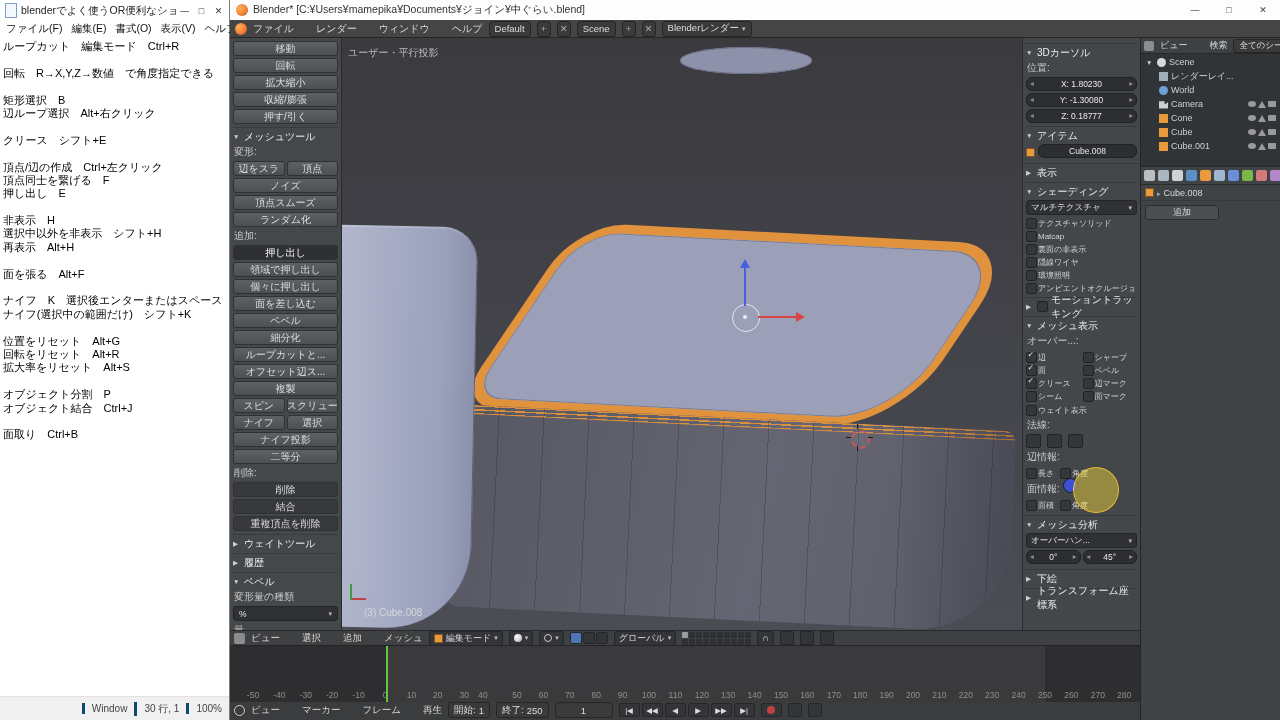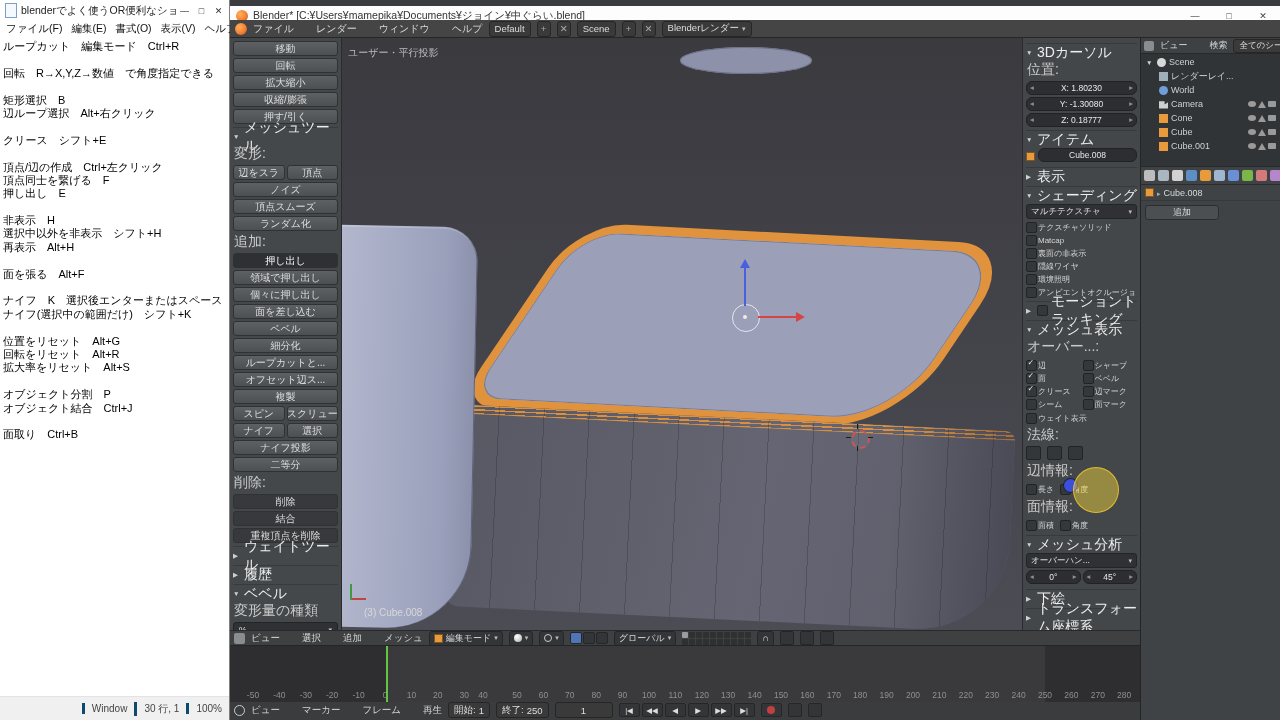--- a/index.html
+++ b/index.html
@@ -15,44 +15,44 @@
   .np-btn{width:17px;height:18px;display:flex;align-items:center;justify-content:center;font-size:9px;color:#333;}
   .np-menubar{display:flex;gap:9px;padding:1px 6px 3px;font-size:10.5px;color:#111;}
   .np-mitem{white-space:nowrap;}
   .np-body{position:absolute;top:39px;left:0;right:0;bottom:23px;padding:1px 3px;font-size:11px;line-height:13.4px;color:#000;overflow:hidden;}
   .np-line{height:13.4px;white-space:nowrap;overflow:hidden;}
   .np-status{position:absolute;left:0;right:0;bottom:0;height:23px;background:#f0f0f0;border-top:1px solid #e3e3e3;display:flex;align-items:center;justify-content:flex-end;font-size:10px;color:#444;}
   .np-status span{padding:0 7px;border-left:3px solid #0c4a6e;white-space:nowrap;}
 
   
   .blender{position:absolute;left:230px;top:0;width:1050px;height:720px;background:#3a3c3e;}
-  .bl-titlebar{position:absolute;top:0;left:0;right:0;height:20px;background:#fdfdfd;display:flex;align-items:center;padding-left:6px;border-bottom:1px solid #cfcfcf;margin-top:6px;}
+  .bl-titlebar{position:absolute;top:0;left:0;right:0;height:20px;background:#fdfdfd;display:flex;align-items:center;padding-left:6px;border-bottom:1px solid #cfcfcf;}
   .bl-logo{width:12px;height:12px;border-radius:50%;background:radial-gradient(circle at 35% 35%,#ffb25e,#f5792a 62%,#265787);margin-right:5px;flex:0 0 auto;}
   .bl-title{flex:1;font-size:10.5px;color:#333;white-space:nowrap;overflow:hidden;}
   .bl-winbtn{width:34px;height:20px;display:flex;align-items:center;justify-content:center;font-size:9px;color:#444;}
 
   .bl-info{position:absolute;top:20px;left:0;right:0;height:18px;background:#454545;border-bottom:1px solid #262626;display:flex;align-items:center;gap:6px;padding:0 5px;font-size:10px;color:#d8d8d8;white-space:nowrap;overflow:hidden;box-sizing:border-box;}
   .info-logo{width:12px;height:12px;border-radius:50%;background:radial-gradient(circle at 35% 35%,#ffb25e,#f5792a 62%,#265787);flex:0 0 auto;}
   .bl-menus{display:flex;gap:22px;}
   .chip{height:14px;background:#3a3a3a;border:1px solid #262626;border-radius:3px;display:inline-flex;align-items:center;gap:3px;padding:0 5px;font-size:9.5px;color:#ddd;flex:0 0 auto;}
   .chip.sq{width:12px;justify-content:center;padding:0;color:#aaa;}
   .stats{color:#b5b5b5;font-size:9px;overflow:hidden;}
 
   
   .tool-shelf{position:absolute;left:0;top:38px;width:112px;bottom:74px;background:#45484b;border-right:1px solid #292b2d;padding:3px 3px 0;overflow:hidden;box-sizing:border-box;}
   .tsbtn{height:13px;margin-bottom:2px;background:linear-gradient(#5e6164,#4d5053);border:1px solid #2f3133;border-radius:3px;display:flex;align-items:center;justify-content:center;font-size:10px;color:#dedede;overflow:hidden;white-space:nowrap;}
   .tsbtn.pressed{background:#2e3033;color:#fff;}
   .tsbtn.dark{background:#37393c;}
   .ts-split{display:flex;gap:2px;margin-bottom:2px;}
   .ts-split .tsbtn{margin-bottom:0;}
-  .ts-header{height:13px;display:flex;align-items:center;gap:3px;font-size:14px;color:#ededed;margin:3px 0 2px;border-top:1px solid rgba(0,0,0,.18);padding-top:2px;}
+  .ts-header{height:13px;display:flex;align-items:center;gap:3px;font-size:10px;color:#ededed;margin:3px 0 2px;border-top:1px solid rgba(0,0,0,.18);padding-top:2px;}
   .caret{width:8px;font-size:6.5px;color:#cfcfcf;flex:0 0 auto;}
   .caret.open::after{content:"▼";}
   .caret.closed::after{content:"▶";}
-  .ts-label{font-size:14px;color:#c9c9c9;margin:2px 1px 2px;white-space:nowrap;overflow:hidden;}
+  .ts-label{font-size:10px;color:#c9c9c9;margin:2px 1px 2px;white-space:nowrap;overflow:hidden;}
   .tsdrop{height:13px;margin-bottom:2px;background:#2f3134;border:1px solid #222426;border-radius:3px;display:flex;align-items:center;justify-content:space-between;padding:0 5px;font-size:8.5px;color:#e4e4e4;}
   .caret-s{font-size:7px;color:#bcbcbc;}
   .caret-s::after{content:"▾";}
   .tsfield{height:13px;margin-bottom:2px;background:#2c2e31;border:1px solid #202224;border-radius:7px;position:relative;display:flex;align-items:center;justify-content:center;font-size:9px;color:#e8e8e8;}
   .ar{position:absolute;top:1px;font-size:7.5px;color:#8f8f8f;}
   .ar.l{left:3px;} .ar.r{right:3px;}
   .ar.l::after{content:"◂";} .ar.r::after{content:"▸";}
 
   
   .canvas{position:absolute;left:112px;top:38px;width:680px;height:592px;overflow:hidden;background:linear-gradient(#3a3a3f,#4c4c55);}

